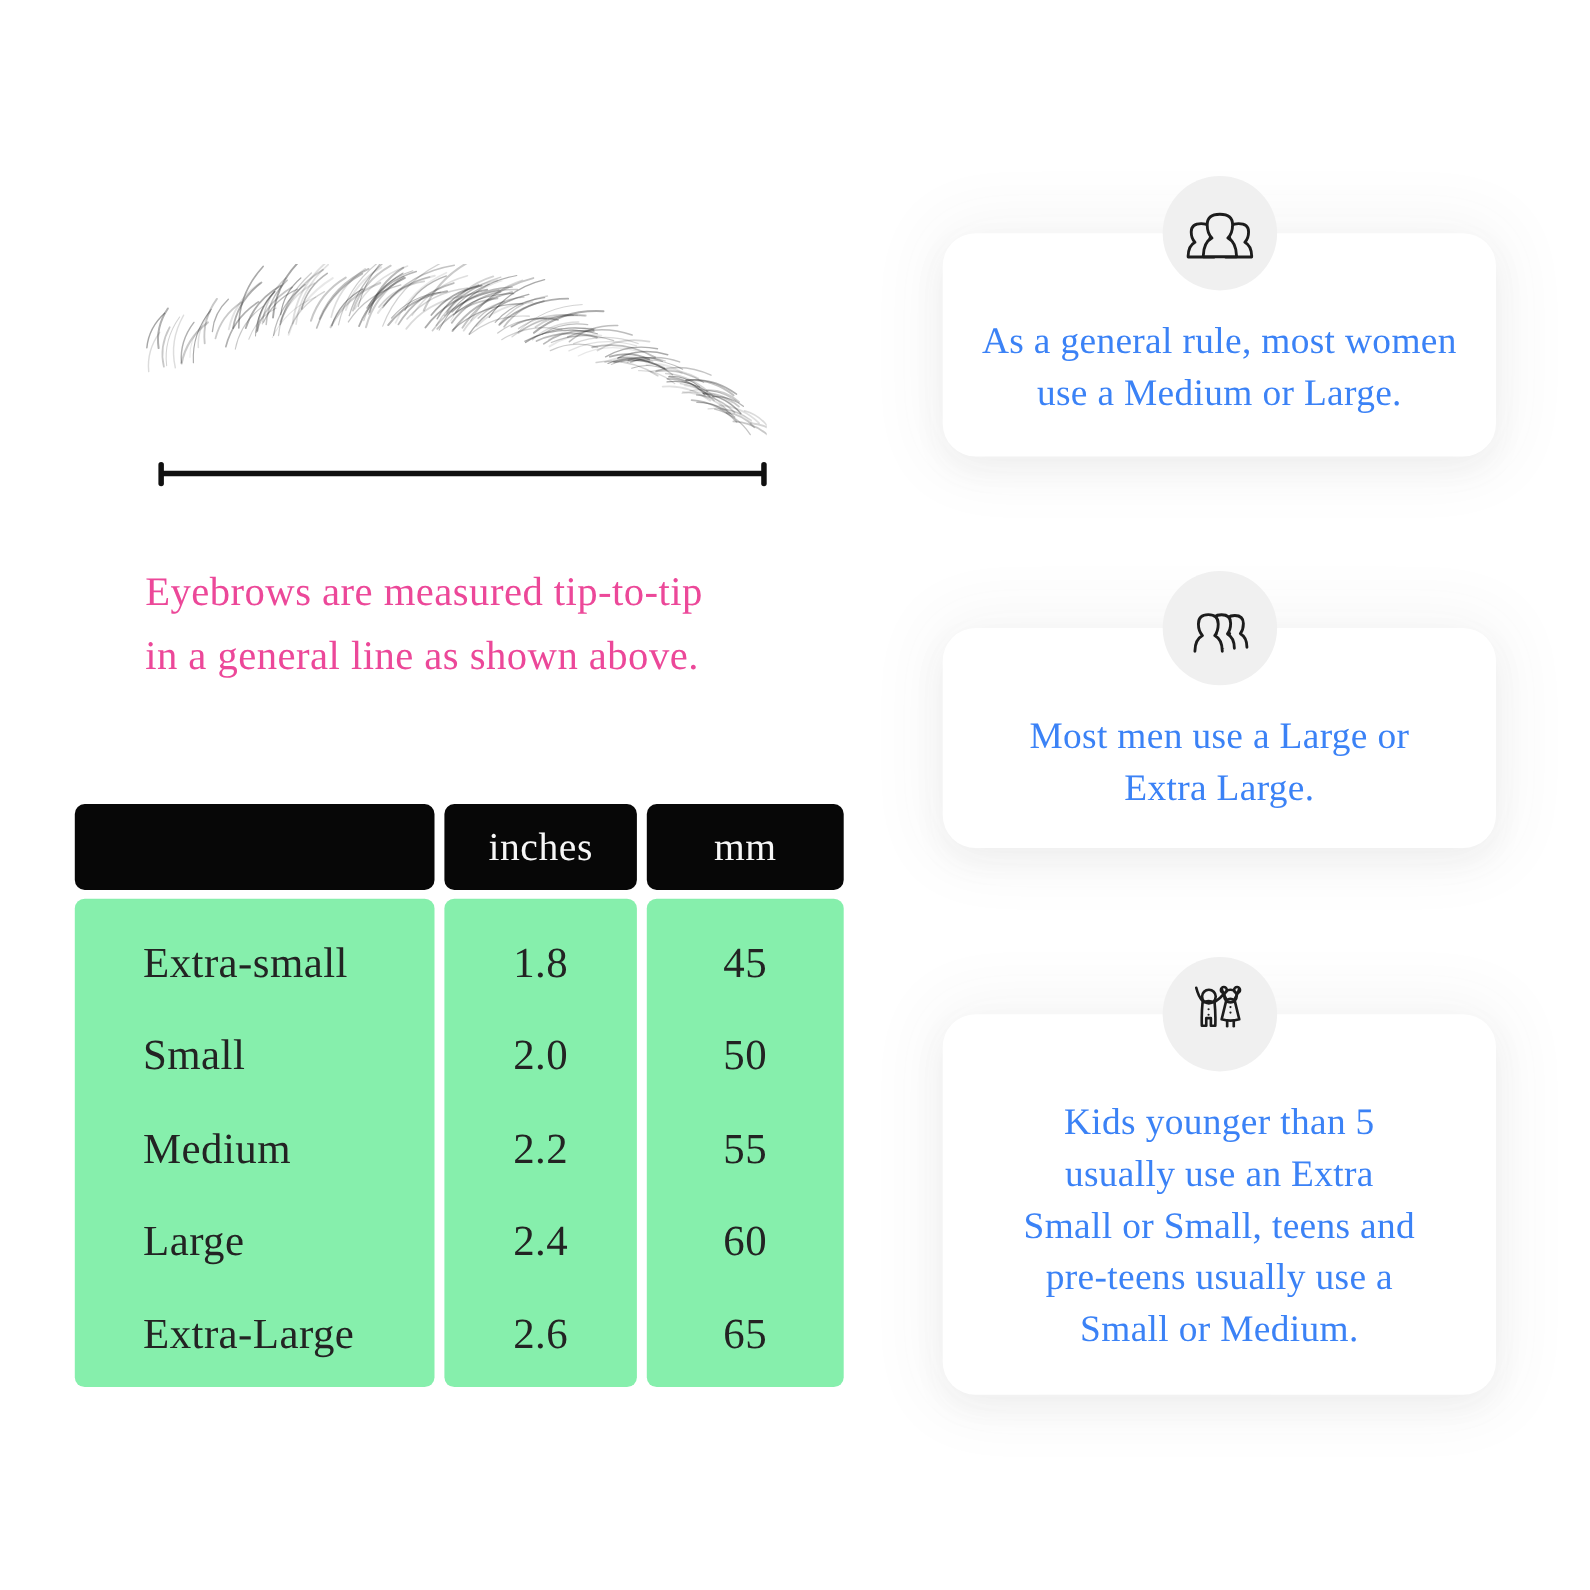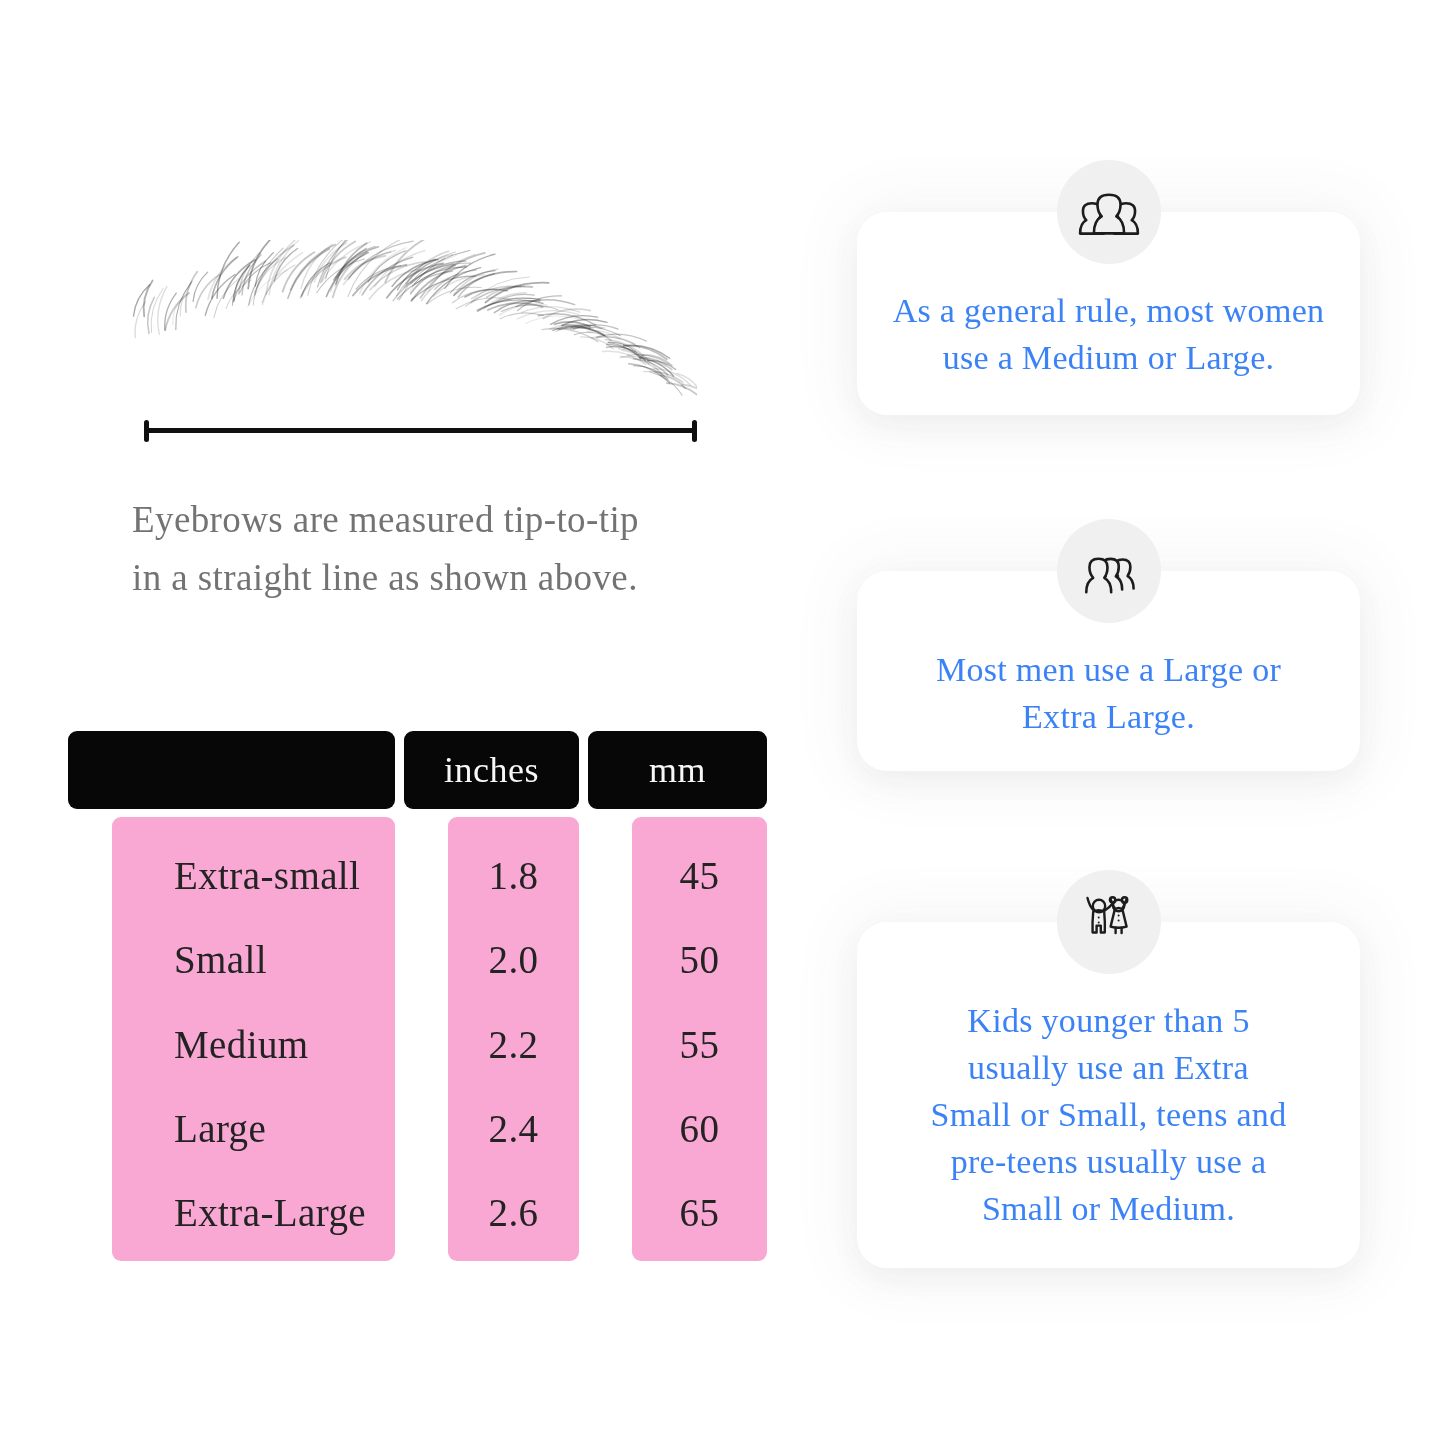--- a/index.html
+++ b/index.html
@@ -7,37 +7,37 @@
     position:relative; width:1445px; height:1445px; background:#ffffff; overflow:hidden;
     font-family:"Liberation Serif","DejaVu Serif",serif; color:#2f2f2f;
   }
   
   .eyebrow-svg{position:absolute; left:112px; top:240px; width:585px; height:160px;}
   .measure-line{position:absolute; left:144px; top:420px; width:553px; height:22px;}
   .measure-line .bar{position:absolute; left:1px; right:1px; top:8px; height:5px; background:#101010; border-radius:2px;}
   .measure-line .cap{position:absolute; top:0; width:5px; height:22px; background:#101010; border-radius:2.5px;}
   .cap.left{left:0;} .cap.right{right:0;}
   .caption{
-    position:absolute; left:132px; top:491px; width:600px;
-    font-size:37px; line-height:58px; color:#737373; letter-spacing:0.4px;
+    position:absolute; left:132px; top:510px; width:600px;
+    font-size:37px; line-height:58px; color:#ec4899; letter-spacing:0.4px;
   }
   
   .size-table{
     position:absolute; left:68px; top:731px; width:700px;
     display:grid; grid-template-columns:327px 175px 179px; grid-template-rows:78px 444px;
     column-gap:9px; row-gap:8px;
   }
   .th{
     background:#070707; border-radius:9px; color:#f7f7f7;
     display:flex; align-items:center; justify-content:center;
     font-size:36px; letter-spacing:0.5px;
   }
   .tb{
-    background:#f9a8d4; border-radius:9px;
-    display:flex; flex-direction:column; padding:16px 0 6px 0; box-sizing:border-box;margin-left:44px;
+    background:#86efac; border-radius:9px;
+    display:flex; flex-direction:column; padding:16px 0 6px 0; box-sizing:border-box;
   }
   .cell{flex:1; display:flex; align-items:center; font-size:39px; color:#232323; letter-spacing:0.4px;}
   .tb.labels .cell{padding-left:62px; justify-content:flex-start;}
   .tb.nums .cell{justify-content:center;}
   
   .card{
     position:absolute; left:857px; width:503px; background:#ffffff; border-radius:30px;
     box-shadow:0 12px 30px rgba(70,70,70,0.055), 0 0 60px 14px rgba(70,70,70,0.05);
   }
   .card-1{top:212px; height:203px;}
@@ -240,21 +240,21 @@
     </svg>
 
   <div class="measure-line">
     <div class="bar"></div>
     <div class="cap left"></div>
     <div class="cap right"></div>
   </div>
 
   <div class="caption">
     <div>Eyebrows are measured tip-to-tip</div>
-    <div>in a straight line as shown above.</div>
+    <div>in a general line as shown above.</div>
   </div>
 
   <div class="size-table">
     <div class="th"></div>
     <div class="th">inches</div>
     <div class="th">mm</div>
 
     <div class="tb labels">
       <div class="cell">Extra-small</div>
       <div class="cell">Small</div>

